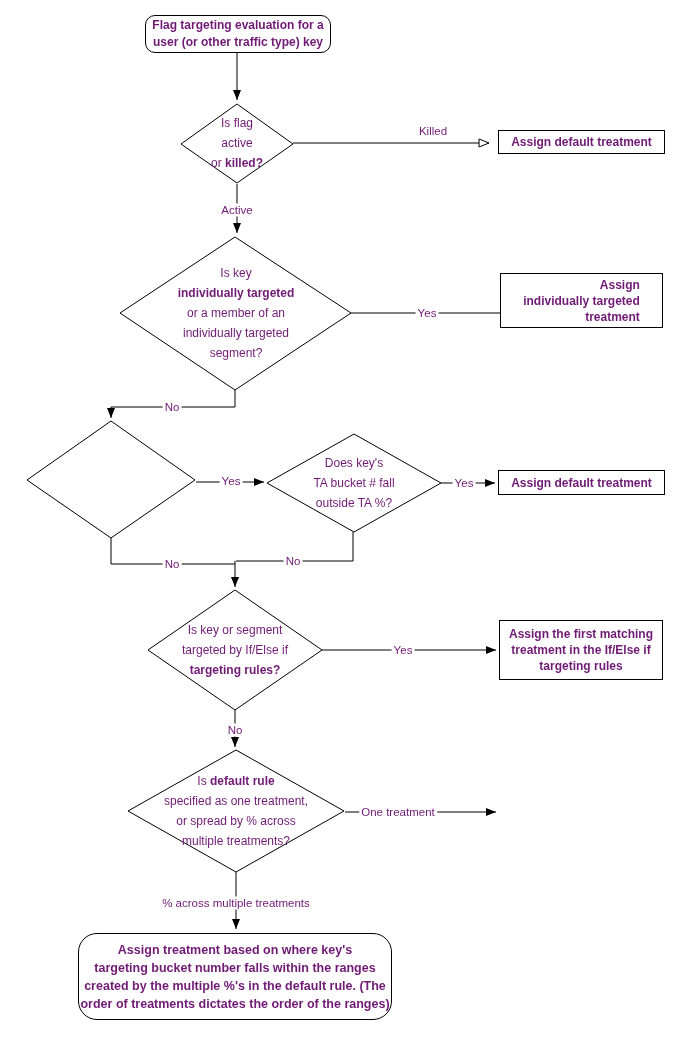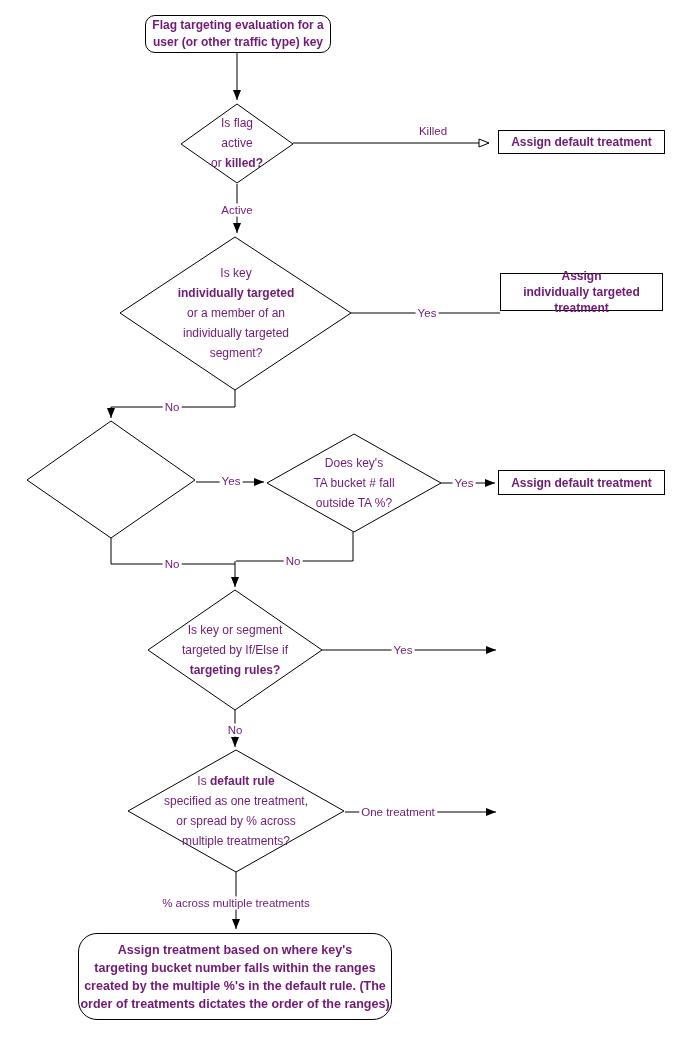--- a/index.html
+++ b/index.html
@@ -102,30 +102,35 @@
 
   <div class="diamond-label" style="left:236px;top:811px;"><span>Is </span><span class="b">default rule</span><span>
 specified as one treatment,
 or spread by % across
 multiple treatments?</span></div>
 
   <div class="node-box" style="left:498px;top:130px;width:167px;height:24px;">
     <div class="txt">Assign default treatment</div>
   </div>
 
-  <div class="node-box" style="left:500px;top:273px;width:163px;height:38px;">
+  <div class="node-box" style="left:500px;top:273px;width:163px;height:55px;text-align:right;">
     <div class="txt">Assign
 individually targeted
 treatment</div>
   </div>
 
   <div class="node-box" style="left:498px;top:470px;width:167px;height:25px;">
     <div class="txt">Assign default treatment</div>
   </div>
 
+  <div class="node-box" style="left:499px;top:620px;width:164px;height:60px;">
+    <div class="txt">Assign the first matching
+treatment in the If/Else if
+targeting rules</div>
+  </div>
 
 
   <div class="node-box bigbox" style="left:78px;top:933px;width:314px;height:87px;border-radius:19px;">
     <div class="txt">Assign treatment based on where key's
 targeting bucket number falls within the ranges
 created by the multiple %'s in the default rule. (The
 order of treatments dictates the order of the ranges)</div>
   </div>
 
   <div class="edge-label" style="left:389px;top:131px;margin-left:44px;">Killed</div>

